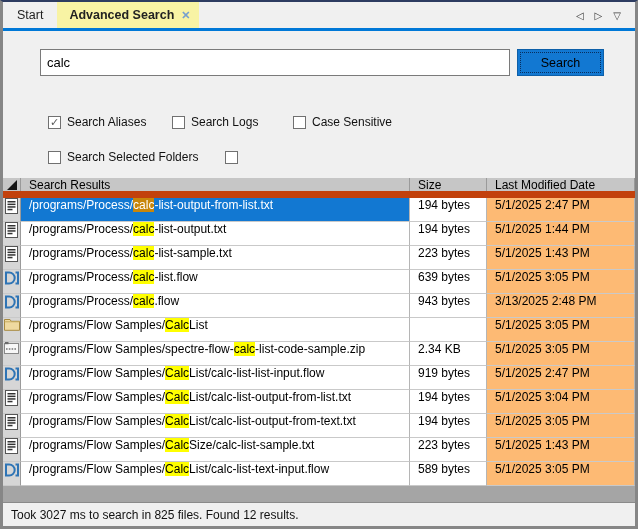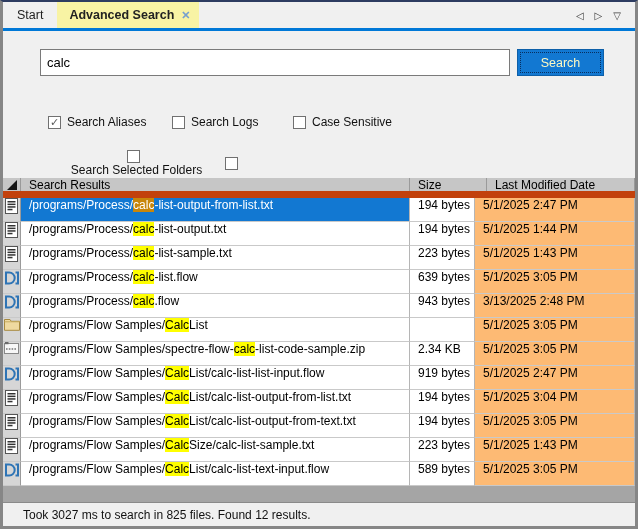--- a/index.html
+++ b/index.html
@@ -27,57 +27,57 @@
 
   
   .form { height:147px; background:#f0f0f0; position:relative; flex:0 0 auto; }
   .search-input {
     position:absolute; left:37px; top:18px; width:470px; height:27px;
     border:1px solid #7a7a7a; background:#fff; font-family:"Liberation Sans",sans-serif;
     font-size:13px; padding:0 6px; color:#000;
   }
   .search-btn {
     position:absolute; left:514px; top:18px; width:87px; height:27px;
-    background:#1278d2; border:1px solid #0d5fa8; color:#fef9c3;
+    background:#1278d2; border:1px solid #0d5fa8; color:#000000;
     font-family:"Liberation Sans",sans-serif; font-size:12.5px;
   }
   .search-btn::after { content:''; position:absolute; inset:2px; border:1px dotted rgba(0,0,20,.6); }
   .optrow { position:absolute; display:flex; font-size:12px; color:#111; }
   .optrow.r1 { top:84px; left:45px; }
   .optrow.r2 { top:119px; left:45px; }
   .opt { display:flex; align-items:center; }
   .r1 .opt:nth-child(1){ width:124px; } .r1 .opt:nth-child(2){ width:121px; }
-  .r2 .opt:nth-child(1){ width:177px;flex-direction:column; }
+  .r2 .opt:nth-child(1){ width:177px; }
   .cb { width:13px; height:13px; border:1px solid #707070; background:#fff; margin-right:6px;
         display:inline-flex; align-items:center; justify-content:center;
         font-size:11px; line-height:11px; color:#5a5a5a; flex:0 0 auto; }
 
   
   .grid { height:324px; background:#a5a5a5; flex:0 0 auto; overflow:hidden; font-size:12px; }
   .ghead { display:flex; height:20px; background:#c6c6c6; border-bottom:7px solid #c2410c; color:#000; }
   .ghead > div { border-right:1px solid #9a9a9a; display:flex; align-items:center; padding-left:8px; }
   .h-gutter { width:18px; padding-left:0 !important; justify-content:center; }
   .h-res { width:389px; }
   .h-size { width:77px; }
   .h-date { flex:1; }
   .corner-tri { width:0; height:0; border-bottom:10px solid #141414; border-left:10px solid transparent; }
 
   .trow { display:flex; height:24px; }
   .trow > div { border-right:1px solid #b5b5b5; border-bottom:1px solid #c9c9c9; display:flex; align-items:flex-start; overflow:hidden; white-space:nowrap; }
   .c-gutter { width:18px; background:#d6d6d6; border-right-color:#9a9a9a !important; justify-content:center; }
   .c-gutter svg { display:block; }
   .c-res { width:389px; background:#fff; padding-left:8px; color:#000; }
-  .c-size { width:65px; background:#fff; padding-left:8px; color:#000; }
+  .c-size { width:77px; background:#fff; padding-left:8px; color:#000; }
   .c-date { flex:1; background:#fdba74; padding-left:8px; color:#000; }
   .m { background:#ffff00; }
   .trow.sel .c-res { background:#1278d2; color:#fff; }
   .trow.sel .m { background:#c8860b; color:#fff; }
 
   
-  .statusbar { height:24px; background:#f0f0f0; border-top:1px solid #8a8a8a; display:flex; align-items:center; padding-left:20px; font-size:12px; color:#111; flex:0 0 auto; }
+  .statusbar { height:24px; background:#f0f0f0; border-top:1px solid #8a8a8a; display:flex; align-items:center; padding-left:8px; font-size:12px; color:#111; flex:0 0 auto; }
 </style>
 </head>
 <body>
 
 <div class="window">
 
   <div class="tabbar">
     <div class="tab">
       <span>Start</span>
     </div>

